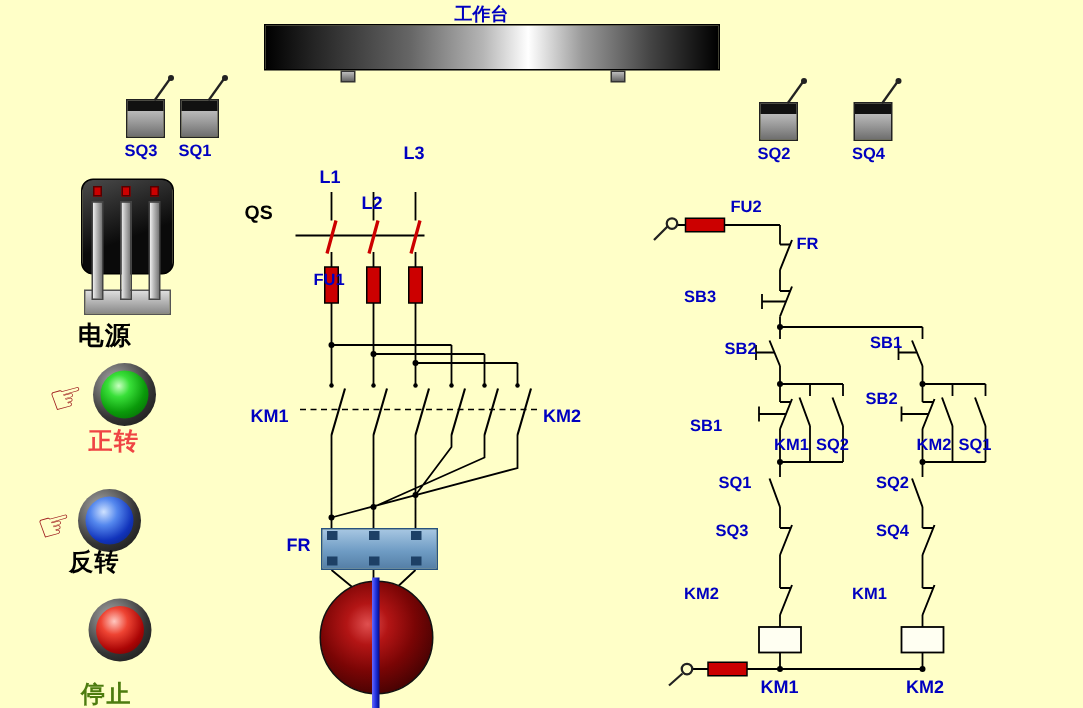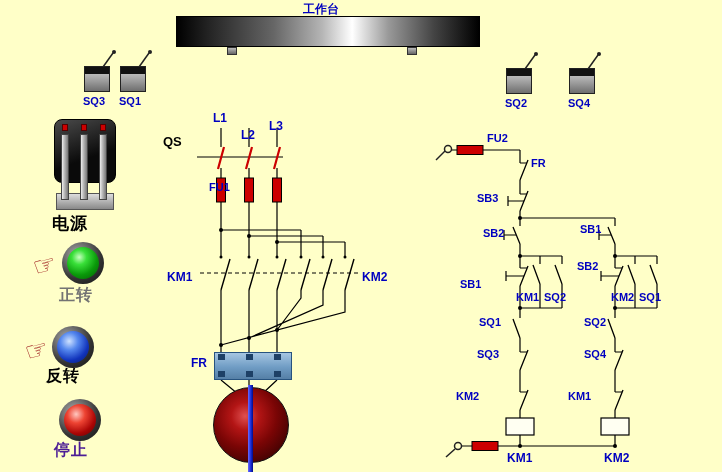--- a/index.html
+++ b/index.html
@@ -161,56 +161,56 @@
   <div class="knife-blade" style="left:80px;top:134px"></div>
   <div class="knife-blade" style="left:99px;top:134px"></div>
   <div class="knife-base" style="left:56px;top:193px;width:58px;height:17px"></div>
 
   <span class="cn" style="left:52px;top:215px;font-size:17px;color:#000">电源</span>
 
   <span class="hand" style="left:33px;top:252px">☞</span>
   <div class="btn-bezel" style="left:62px;top:242px;width:42px;height:42px">
     <div class="btn-cap green"></div>
   </div>
-  <span class="cn" style="left:59px;top:287px;color:#737373">正转</span>
+  <span class="cn" style="left:59px;top:287px;color:#ef4444">正转</span>
 
   <span class="hand" style="left:25px;top:337px">☞</span>
   <div class="btn-bezel" style="left:52px;top:326px;width:42px;height:42px">
     <div class="btn-cap blue"></div>
   </div>
   <span class="cn" style="left:46px;top:368px;color:#000">反转</span>
 
   <div class="btn-bezel" style="left:59px;top:399px;width:42px;height:42px">
     <div class="btn-cap red"></div>
   </div>
-  <span class="cn" style="left:54px;top:442px;color:#4c1d95">停止</span>
+  <span class="cn" style="left:54px;top:456px;color:#4d7c0f">停止</span>
 
   <span class="lbl sz12" style="left:213px;top:112px">L1</span>
   <span class="lbl sz12" style="left:241px;top:129px">L2</span>
-  <span class="lbl sz12" style="left:269px;top:120px">L3</span>
+  <span class="lbl sz12" style="left:269px;top:96px">L3</span>
   <span class="lbl black" style="left:163px;top:135px">QS</span>
   <span class="lbl" style="left:209px;top:182px">FU1</span>
   <span class="lbl sz12" style="left:167px;top:271px">KM1</span>
   <span class="lbl sz12" style="left:362px;top:271px">KM2</span>
   <span class="lbl sz12" style="left:191px;top:357px">FR</span>
 
   <div class="fr-box" style="left:214px;top:352px;width:78px;height:28px"></div>
   <div class="fr-terminal" style="left:218px;top:354px"></div>
   <div class="fr-terminal" style="left:246px;top:354px"></div>
   <div class="fr-terminal" style="left:274px;top:354px"></div>
   <div class="fr-terminal" style="left:218px;top:371px"></div>
   <div class="fr-terminal" style="left:246px;top:371px"></div>
   <div class="fr-terminal" style="left:274px;top:371px"></div>
 
   <div class="motor" style="left:213px;top:387px"></div>
   <div class="shaft" style="left:248px;top:385px;width:5px;height:87px"></div>
 
   <span class="lbl" style="left:487px;top:133px">FU2</span>
   <span class="lbl" style="left:531px;top:158px">FR</span>
-  <span class="lbl" style="left:477px;top:193px">SB3</span>
+  <span class="lbl" style="left:456px;top:193px">SB3</span>
   <span class="lbl" style="left:483px;top:228px">SB2</span>
   <span class="lbl" style="left:580px;top:224px">SB1</span>
   <span class="lbl" style="left:460px;top:279px">SB1</span>
   <span class="lbl" style="left:577px;top:261px">SB2</span>
   <span class="lbl" style="left:516px;top:292px">KM1</span>
   <span class="lbl" style="left:544px;top:292px">SQ2</span>
   <span class="lbl" style="left:611px;top:292px">KM2</span>
   <span class="lbl" style="left:639px;top:292px">SQ1</span>
   <span class="lbl" style="left:479px;top:317px">SQ1</span>
   <span class="lbl" style="left:584px;top:317px">SQ2</span>

